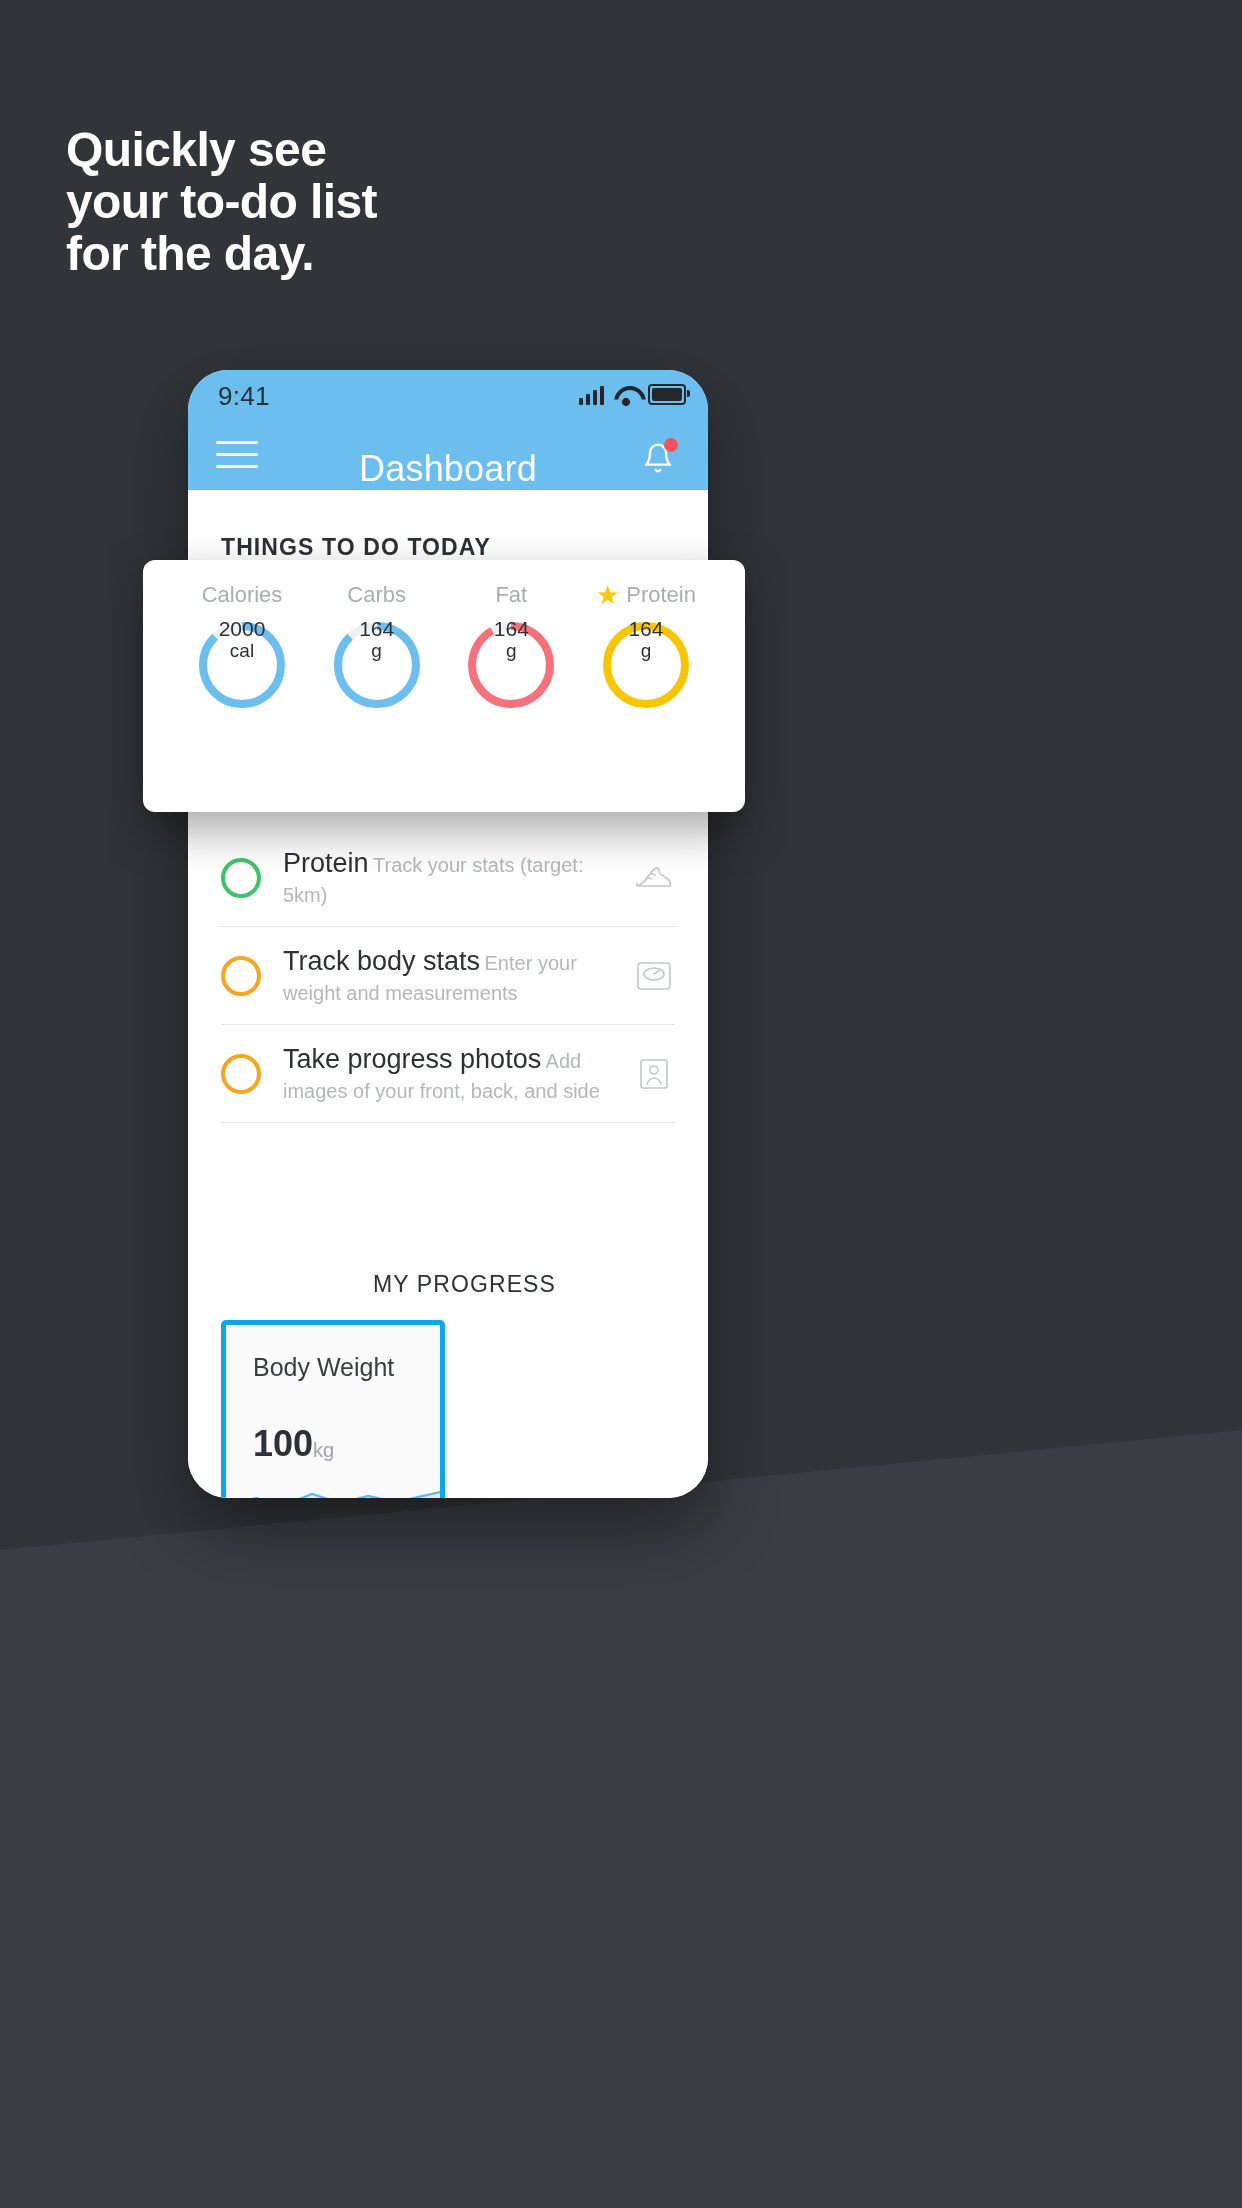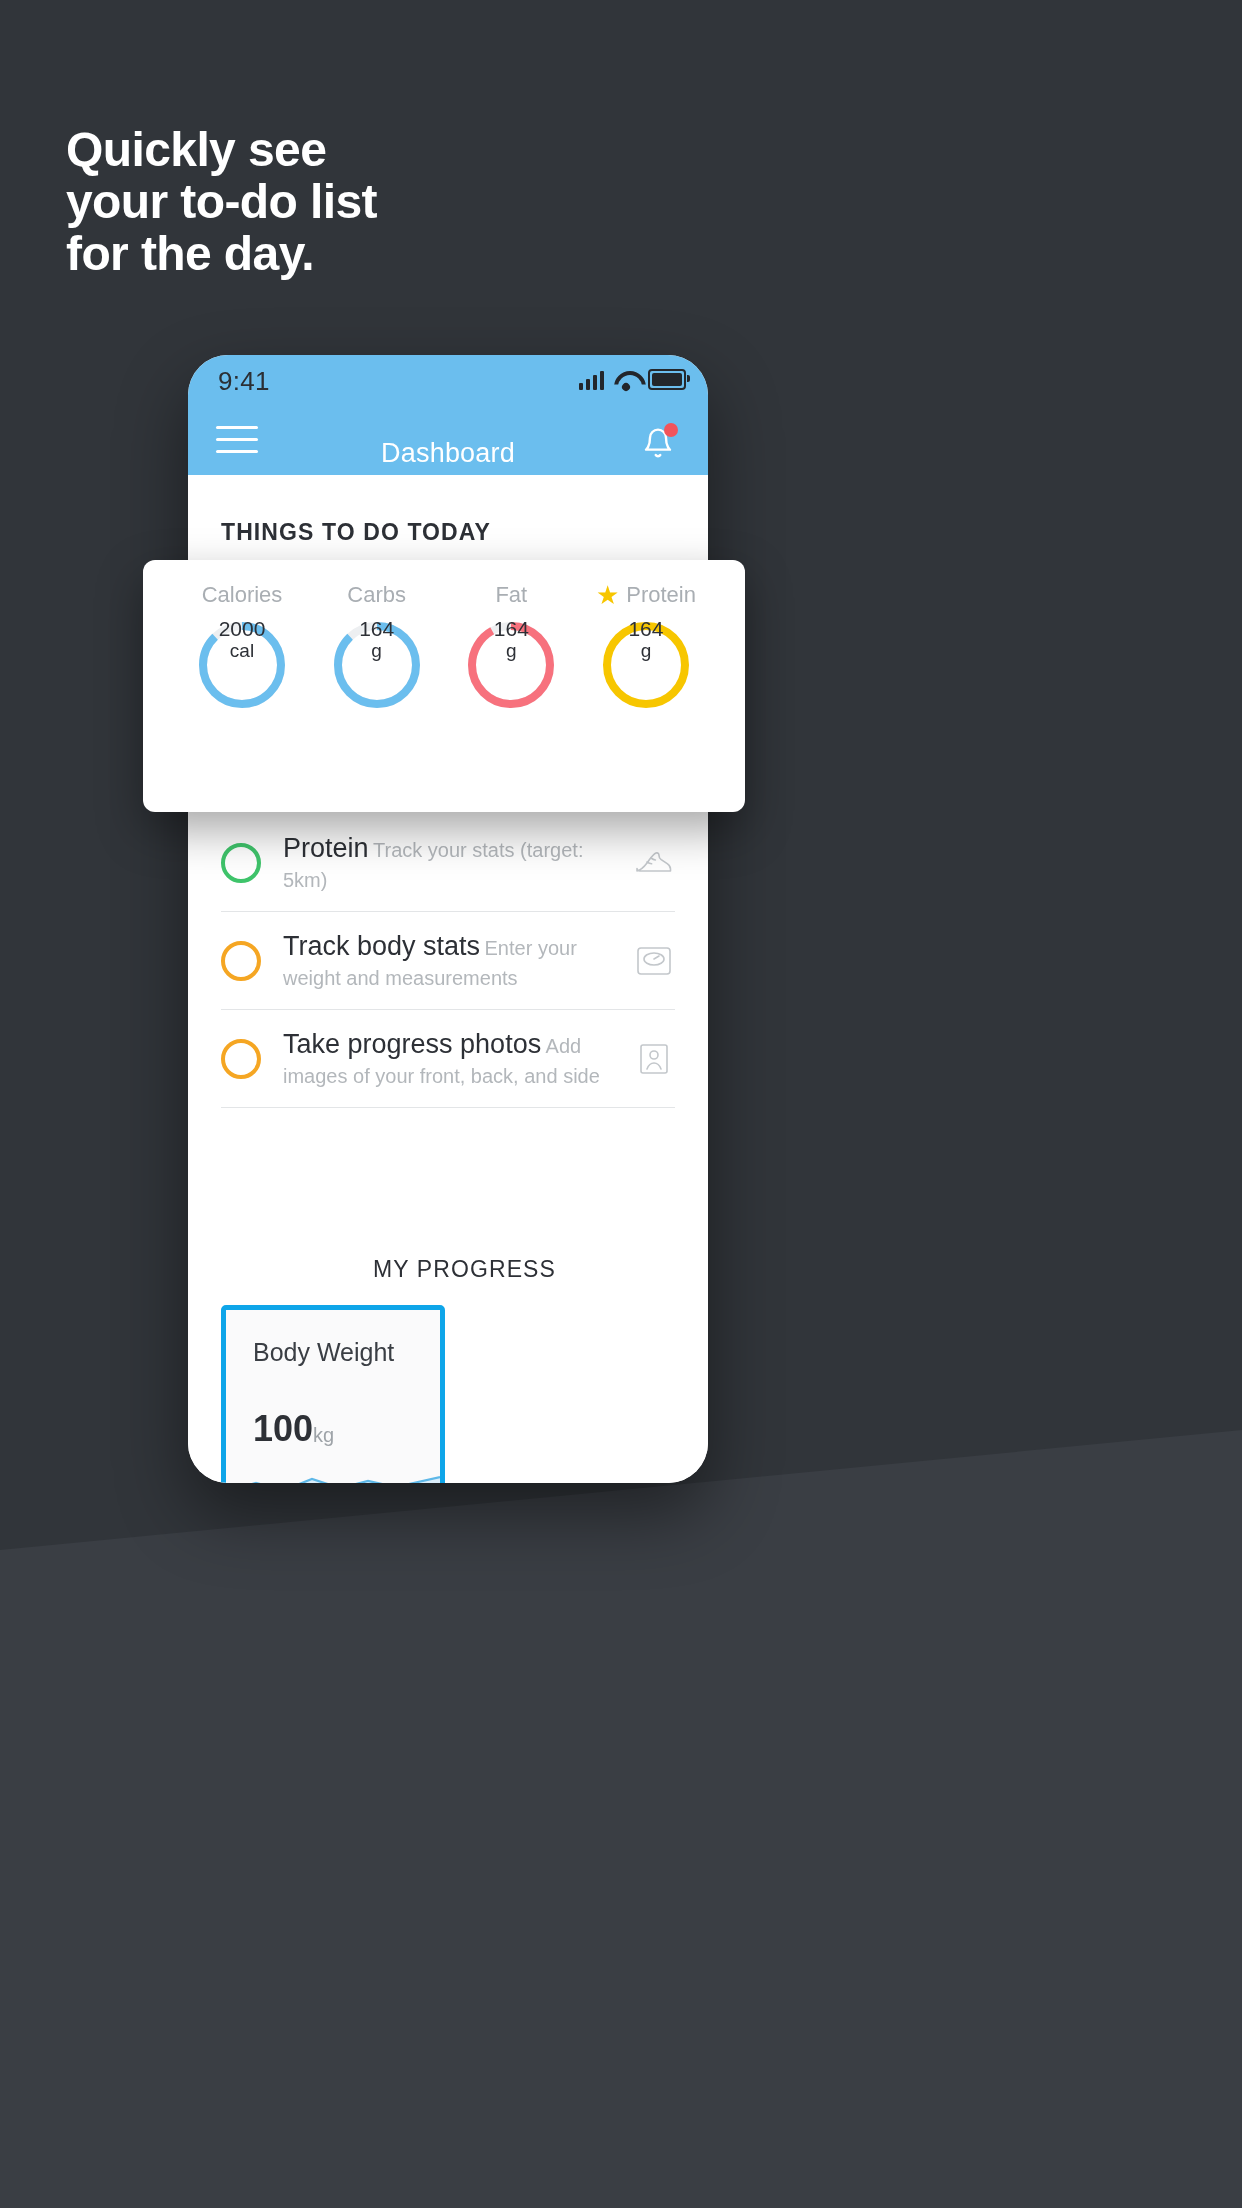--- a/index.html
+++ b/index.html
@@ -24,21 +24,21 @@
   }
   
   #headline{
     position:absolute;left:66px;top:92px;width:700px;
     color:#FFFFFF;font-size:48px;line-height:52px;font-weight:bold;
     letter-spacing:-0.6px;
   }
   #headline .ln{display:block;}
   
   #phone{
-    position:absolute;left:188px;top:355px;width:520px;height:1128px;
+    position:absolute;left:188px;top:370px;width:520px;height:1128px;
     border-radius:40px;overflow:hidden;background:#FFFFFF;
     box-shadow:0 30px 70px rgba(0,0,0,.45);
   }
   #statusbar{
     height:52px;background:#6BBEEE;position:relative;
     display:flex;align-items:center;
   }
   #clock{margin-left:30px;color:#2b2f34;font-size:26px;letter-spacing:.3px;}
   #status-icons{position:absolute;right:22px;top:14px;display:flex;align-items:flex-end;gap:10px;}
   .bars{display:flex;align-items:flex-end;gap:3px;height:20px;}
@@ -59,21 +59,21 @@
     transform:rotate(45deg);
   }
   .battery{width:34px;height:17px;border:2.5px solid #23272c;border-radius:4px;position:relative;}
   .battery::after{content:"";position:absolute;right:-6px;top:4px;width:3px;height:7px;background:#23272c;border-radius:0 2px 2px 0;}
   .battery i{display:block;position:absolute;left:2px;top:2px;bottom:2px;right:2px;background:#23272c;border-radius:2px;}
 
   #navbar{
     height:68px;background:#6BBEEE;position:relative;
     display:flex;align-items:center;justify-content:center;
   }
-  #navbar-title{color:#fff;font-size:27px;letter-spacing:.2px;margin-top:25px;}
+  #navbar-title{color:#fff;font-size:36px;letter-spacing:.2px;margin-top:25px;}
   #hamburger{position:absolute;left:28px;top:19px;width:42px;height:30px;cursor:pointer;}
   #hamburger span{display:block;height:3px;background:#fff;border-radius:2px;margin-bottom:9px;}
   #bell-wrap{position:absolute;right:28px;top:14px;width:44px;height:44px;cursor:pointer;}
   #bell{position:absolute;left:6px;top:6px;}
   #bell-dot{position:absolute;right:2px;top:2px;width:14px;height:14px;border-radius:50%;background:#F2545B;}
 
   #screen-body{position:relative;height:1008px;background:#fff;overflow:hidden;}
   #section-todo{
     font-size:23px;font-weight:bold;color:#2d3036;letter-spacing:1.1px;
     padding:44px 0 0 33px;

